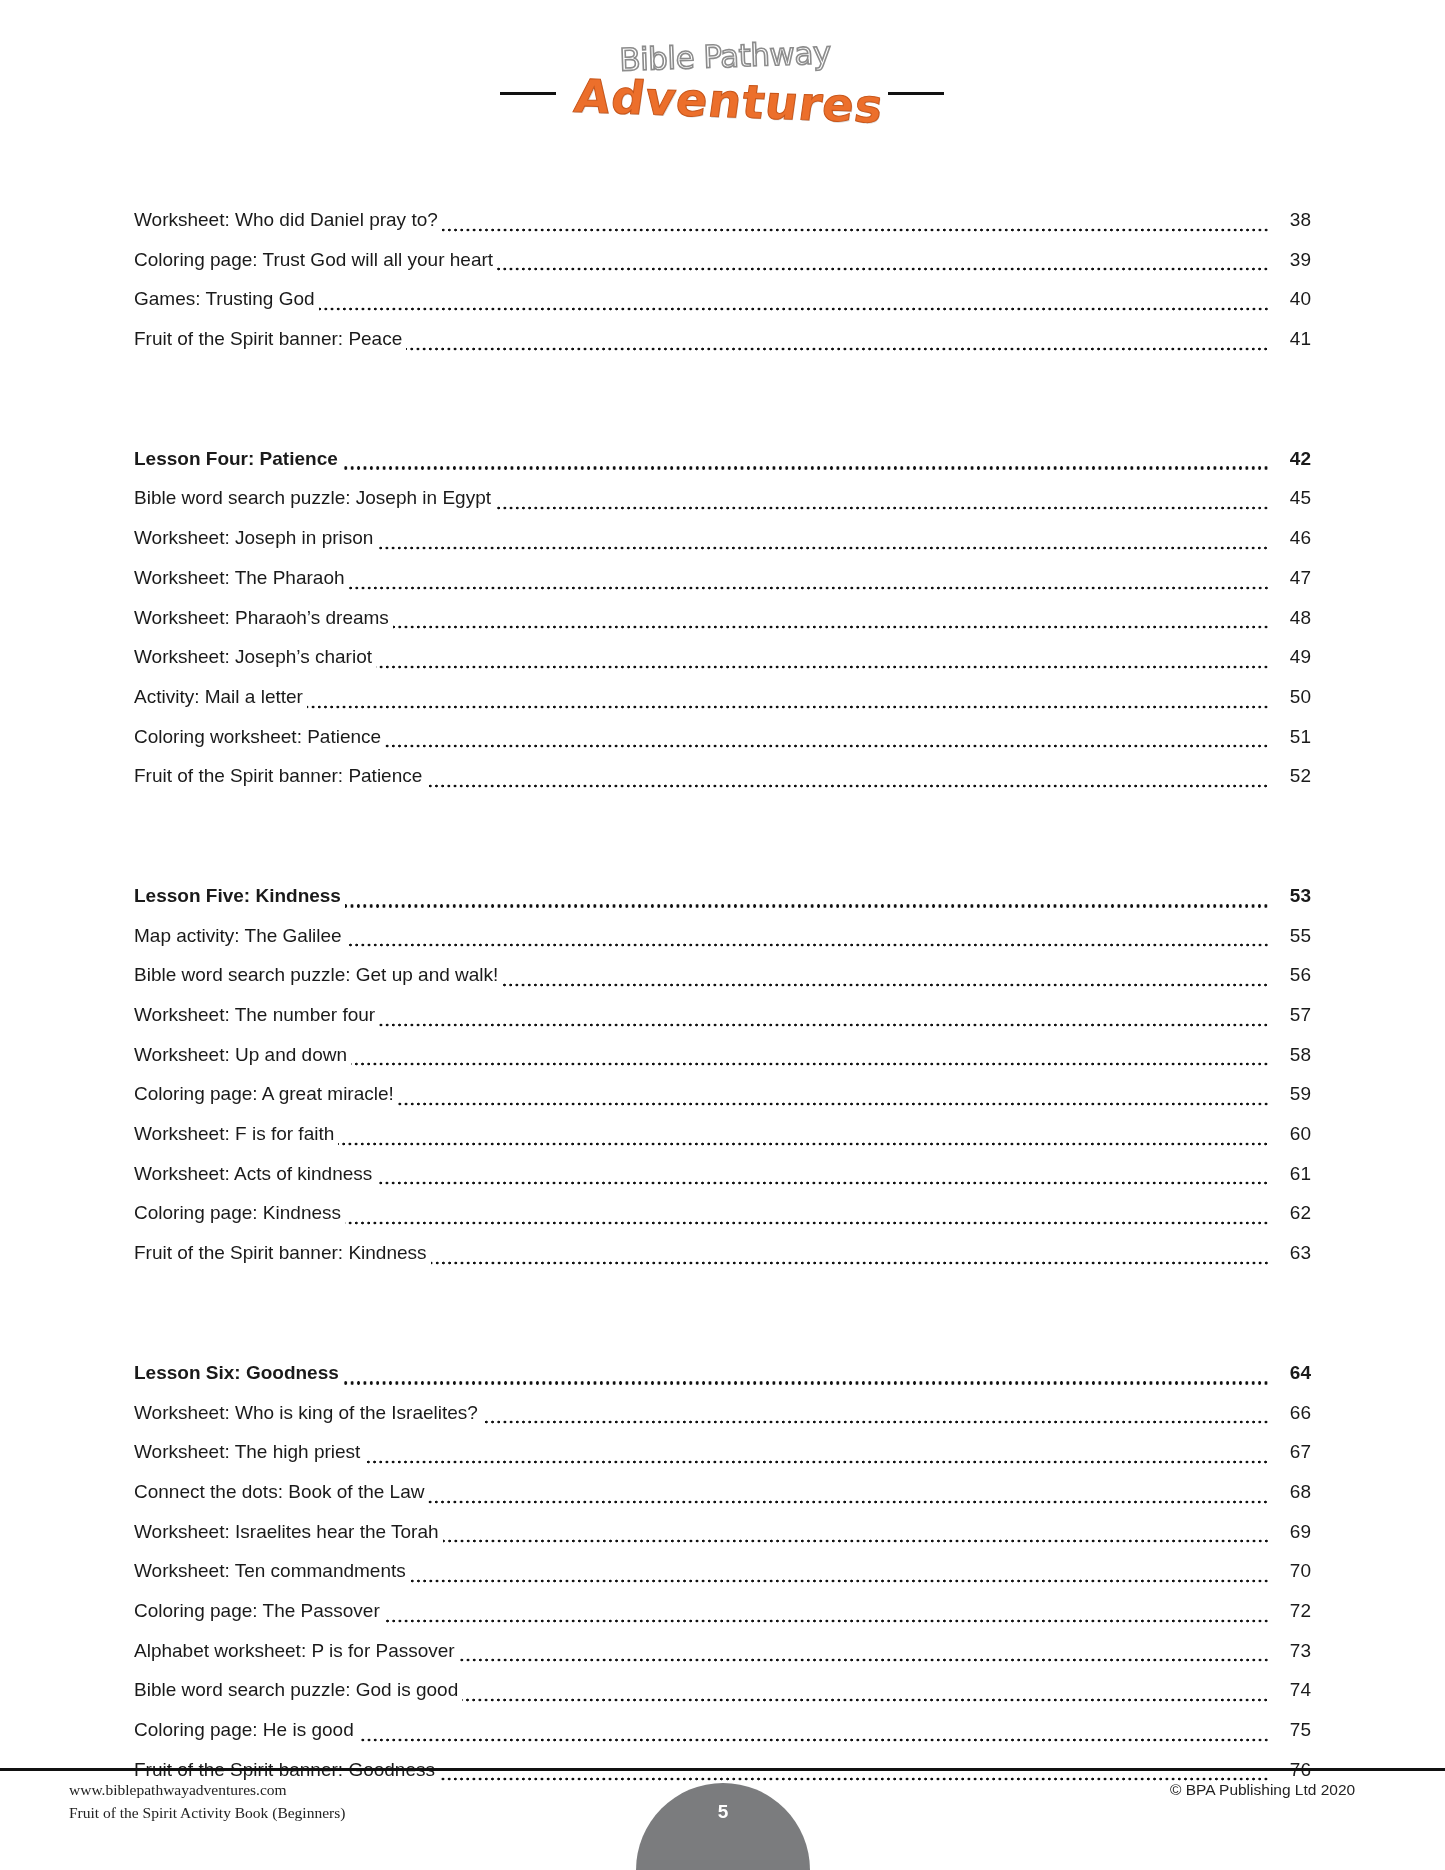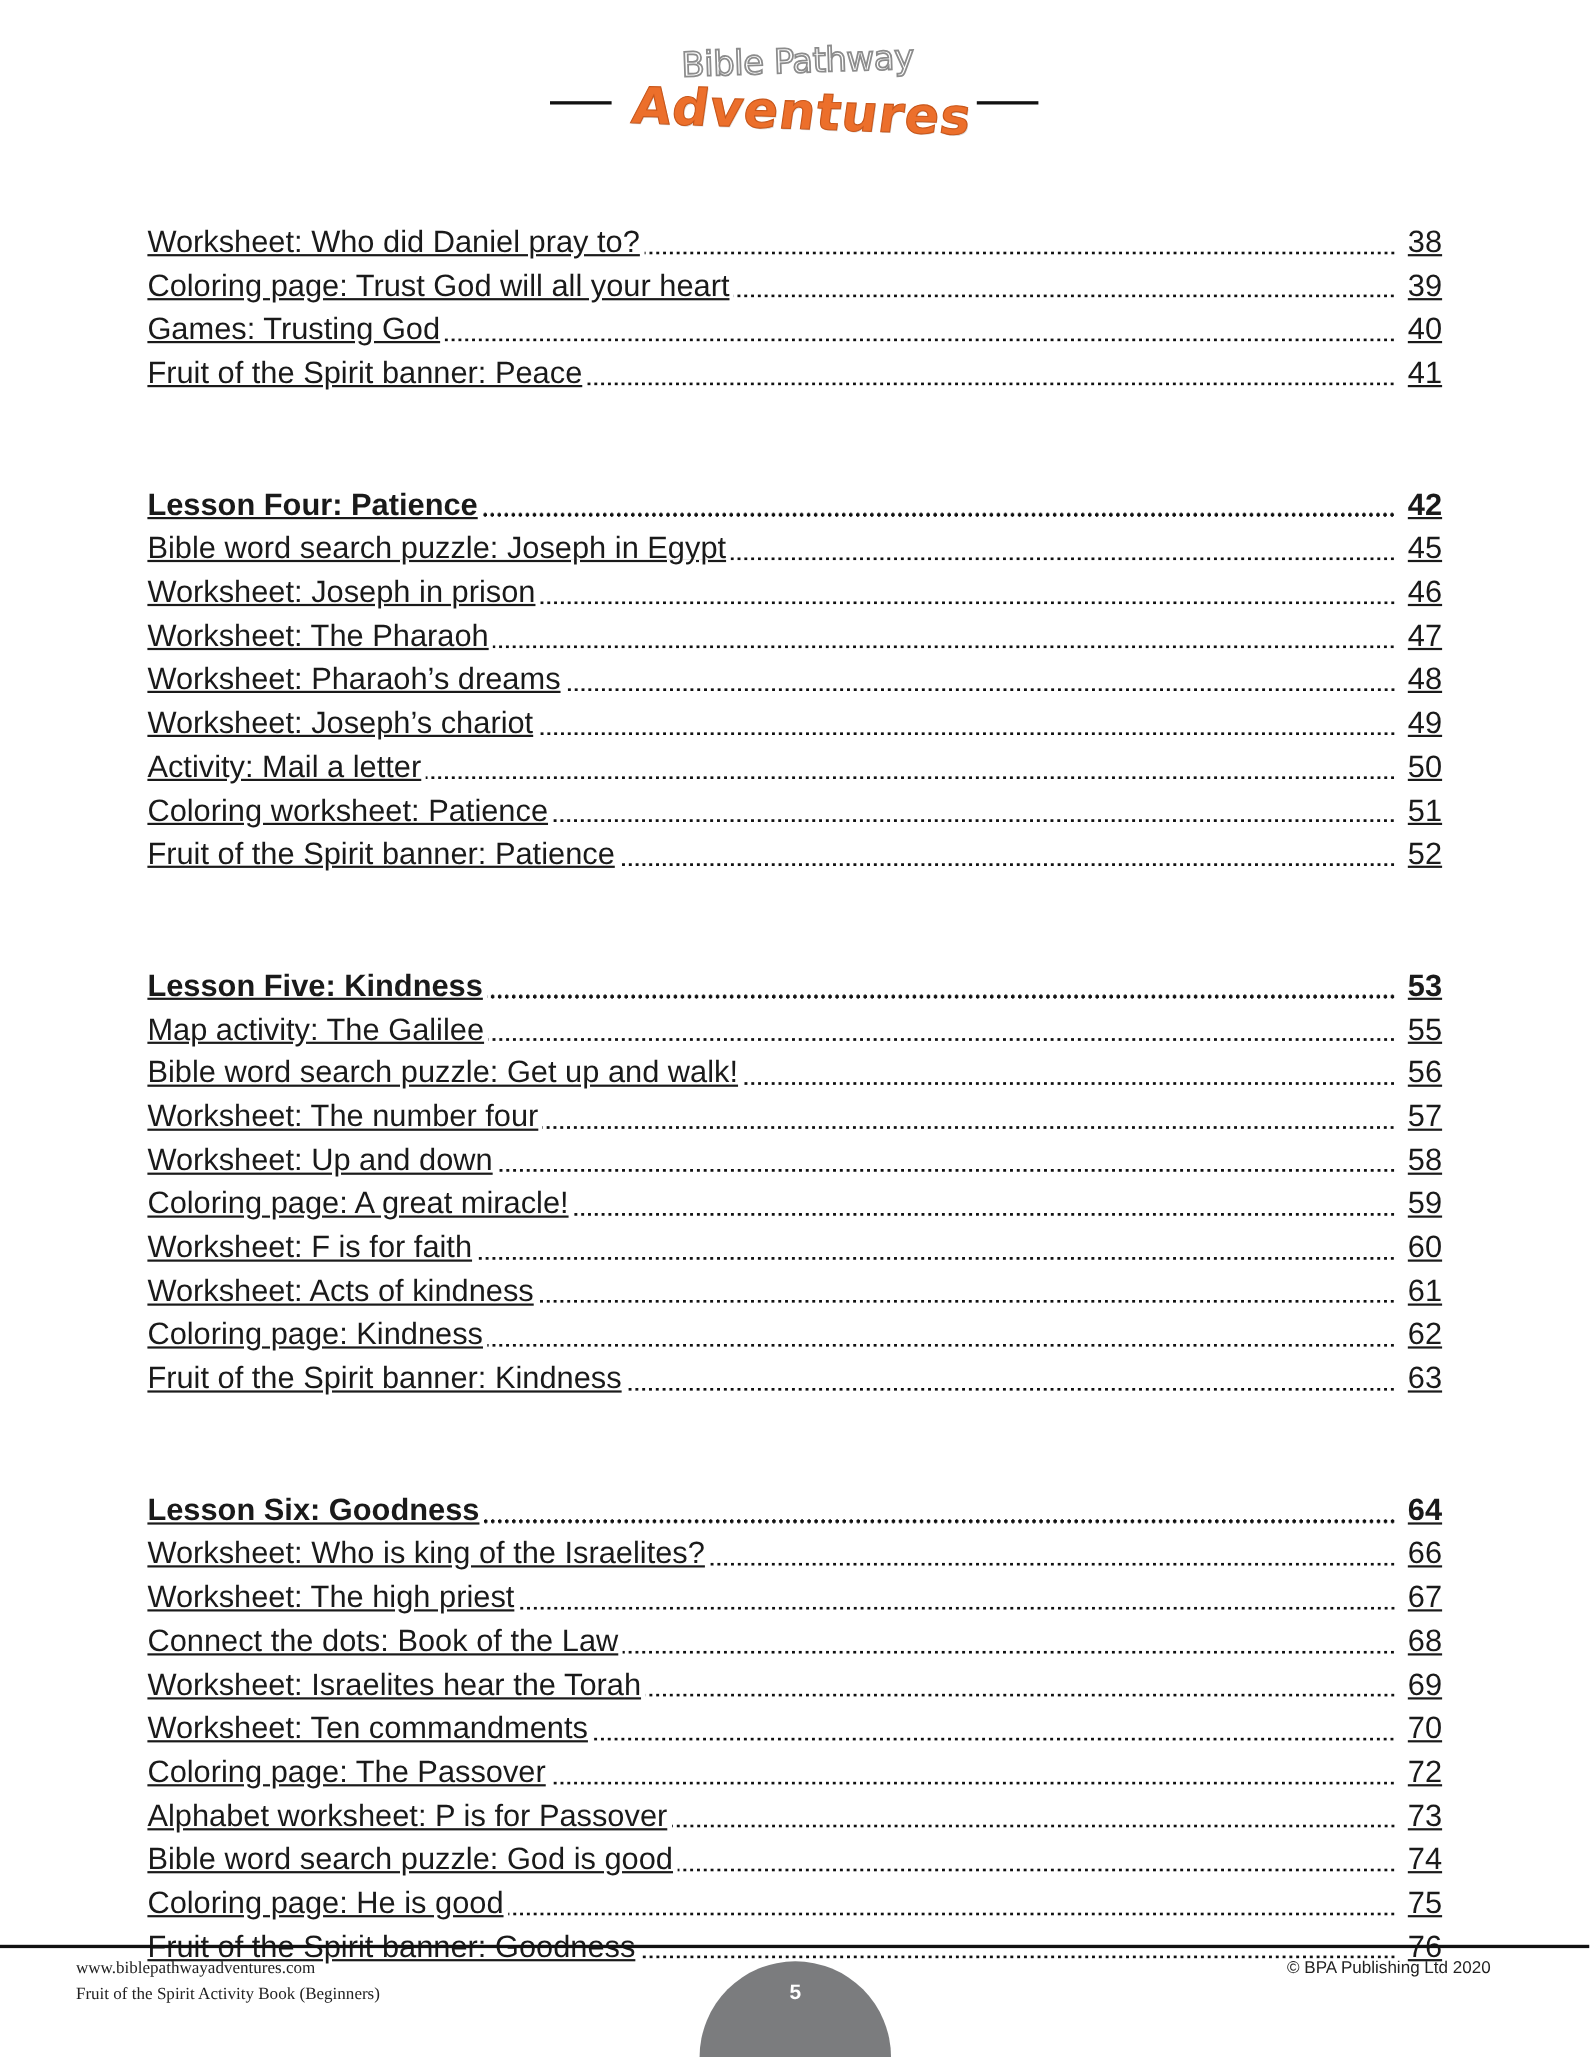--- a/index.html
+++ b/index.html
@@ -73,26 +73,25 @@
 
   
   .toc {
     position: absolute;
     left: 134px;
     top: 200px;
     width: 1177px;
   }
   .toc-row {
     display: flex;
-    align-items: flex-end;
+    align-items: flex-start;
     height: 39.7px;
-    font-size: 28px;
+    font-size: 19px;
     line-height: 39.7px;
     white-space: nowrap;
-    text-decoration: underline;
   }
   .toc-row .title {
     flex: 0 0 auto;
     padding-right: 4px;
   }
   .toc-row .leader {
     flex: 1 1 auto;
     height: 4px;
     margin-bottom: 5px;
     background-image: radial-gradient(circle, #111 1.3px, transparent 1.6px);

